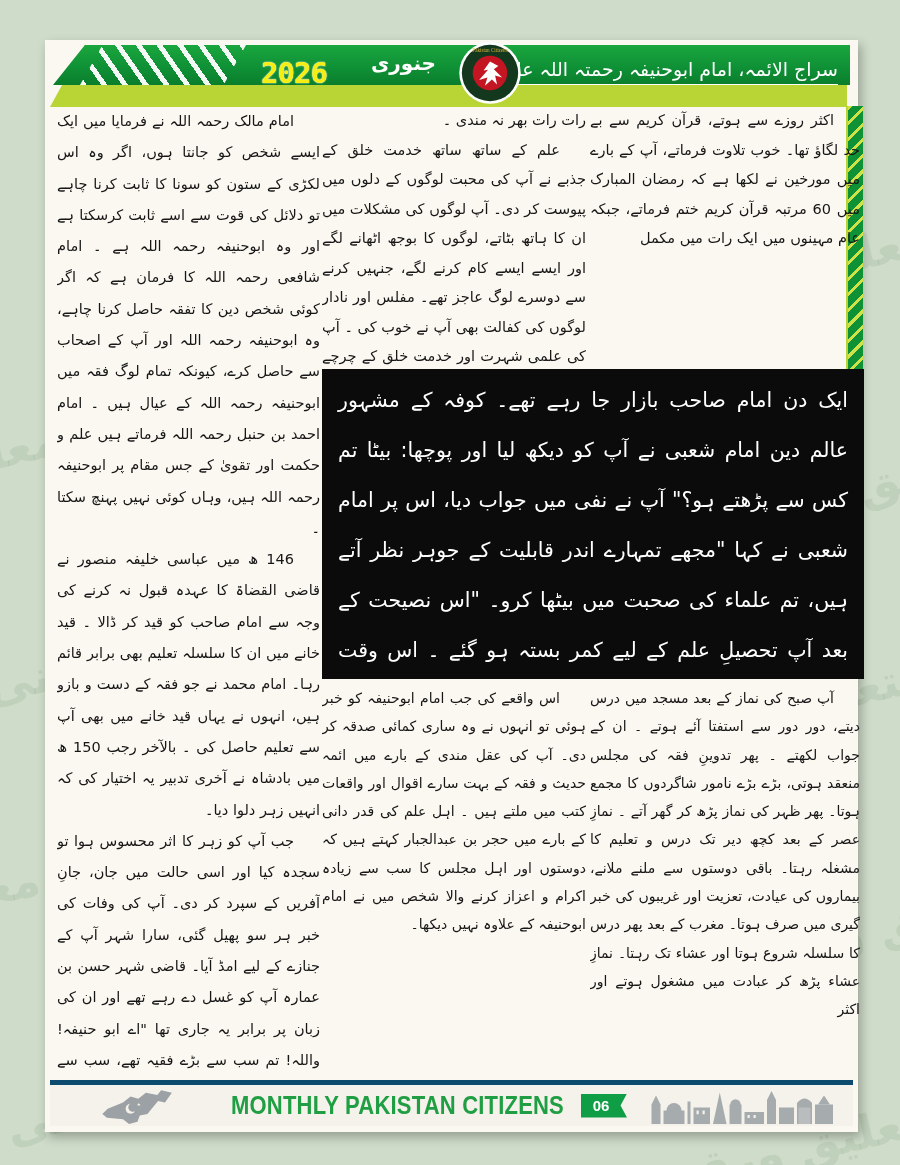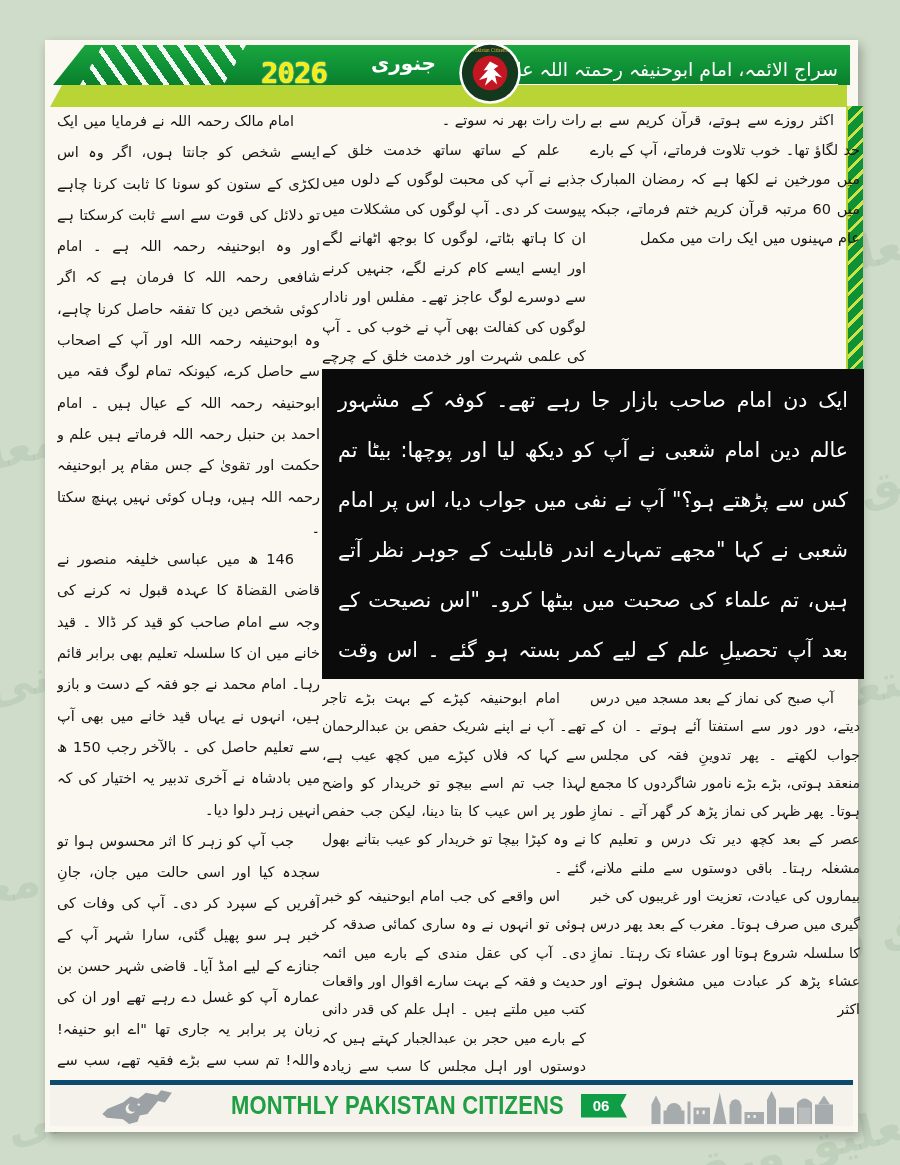--- a/index.html
+++ b/index.html
@@ -103,39 +103,38 @@
       </div>
     </div>
 
     <div class="edge-ribbon"></div>
 
     <div class="col col-right-top">
       <p class="indent">اکثر روزے سے ہوتے، قرآن کریم سے بے حد لگاؤ تھا۔ خوب تلاوت فرماتے، آپ کے بارے میں مورخین نے لکھا ہے کہ رمضان المبارک میں 60 مرتبہ قرآن کریم ختم فرماتے، جبکہ عام مہینوں میں ایک رات میں مکمل</p>
     </div>
 
     <div class="col col-mid-top">
-      <p>رات رات بھر نہ سوتے ۔</p>
+      <p>رات رات بھر نہ مندی ۔</p>
       <p class="indent">علم کے ساتھ ساتھ خدمت خلق کے جذبے نے آپ کی محبت لوگوں کے دلوں میں پیوست کر دی۔ آپ لوگوں کی مشکلات میں ان کا ہاتھ بٹاتے، لوگوں کا بوجھ اٹھانے لگے اور ایسے ایسے کام کرنے لگے، جنہیں کرنے سے دوسرے لوگ عاجز تھے۔ مفلس اور نادار لوگوں کی کفالت بھی آپ نے خوب کی ۔ آپ کی علمی شہرت اور خدمت خلق کے چرچے دنیا بھر میں عام ہونے لگے ۔</p>
     </div>
 
     <div class="col col-left">
       <p class="indent">امام مالک رحمہ اللہ نے فرمایا میں ایک ایسے شخص کو جانتا ہوں، اگر وہ اس لکڑی کے ستون کو سونا کا ثابت کرنا چاہے تو دلائل کی قوت سے اسے ثابت کرسکتا ہے اور وہ ابوحنیفہ رحمہ اللہ ہے ۔ امام شافعی رحمہ اللہ کا فرمان ہے کہ اگر کوئی شخص دین کا تفقہ حاصل کرنا چاہے، وہ ابوحنیفہ رحمہ اللہ اور آپ کے اصحاب سے حاصل کرے، کیونکہ تمام لوگ فقہ میں ابوحنیفہ رحمہ اللہ کے عیال ہیں ۔ امام احمد بن حنبل رحمہ اللہ فرماتے ہیں علم و حکمت اور تقویٰ کے جس مقام پر ابوحنیفہ رحمہ اللہ ہیں، وہاں کوئی نہیں پہنچ سکتا ۔</p>
       <p class="indent">146 ھ میں عباسی خلیفہ منصور نے قاضی القضاۃ کا عہدہ قبول نہ کرنے کی وجہ سے امام صاحب کو قید کر ڈالا ۔ قید خانے میں ان کا سلسلہ تعلیم بھی برابر قائم رہا۔ امام محمد نے جو فقہ کے دست و بازو ہیں، انہوں نے یہاں قید خانے میں بھی آپ سے تعلیم حاصل کی ۔ بالآخر رجب 150 ھ میں بادشاہ نے آخری تدبیر یہ اختیار کی کہ انہیں زہر دلوا دیا۔</p>
       <p class="indent">جب آپ کو زہر کا اثر محسوس ہوا تو سجدہ کیا اور اسی حالت میں جان، جانِ آفریں کے سپرد کر دی۔ آپ کی وفات کی خبر ہر سو پھیل گئی، سارا شہر آپ کے جنازے کے لیے امڈ آیا۔ قاضی شہر حسن بن عمارہ آپ کو غسل دے رہے تھے اور ان کی زبان پر برابر یہ جاری تھا "اے ابو حنیفہ! واللہ! تم سب سے بڑے فقیہ تھے، سب سے بڑے عبادت گزار تھے، سب سے بڑے زہد و تقویٰ کے مالک تھے، تم میں تمام خوبیاں پائی جاتی تھیں ۔‘‘</p>
 
     </div>
 
     <div class="highlight-box">ایک دن امام صاحب بازار جا رہے تھے۔ کوفہ کے مشہور عالم دین امام شعبی نے آپ کو دیکھ لیا اور پوچھا: بیٹا تم کس سے پڑھتے ہو؟" آپ نے نفی میں جواب دیا، اس پر امام شعبی نے کہا "مجھے تمہارے اندر قابلیت کے جوہر نظر آتے ہیں، تم علماء کی صحبت میں بیٹھا کرو۔ "اس نصیحت کے بعد آپ تحصیلِ علم کے لیے کمر بستہ ہو گئے ۔ اس وقت علم کلام کو حاصل کرنے لیے صرف قدرتی ذہانت اور مذہبی معلومات درکار تھیں ۔ قدرت نے امام ابوحنیفہ میں یہ تمام باتیں جمع کر دی تھیں</div>
 
     <div class="col col-right-bot">
       <p class="indent">آپ صبح کی نماز کے بعد مسجد میں درس دیتے، دور دور سے استفتا آئے ہوتے ۔ ان کے جواب لکھتے ۔ پھر تدوینِ فقہ کی مجلس منعقد ہوتی، بڑے بڑے نامور شاگردوں کا مجمع ہوتا۔ پھر ظہر کی نماز پڑھ کر گھر آتے ۔ نمازِ عصر کے بعد کچھ دیر تک درس و تعلیم کا مشغلہ رہتا۔ باقی دوستوں سے ملنے ملانے، بیماروں کی عیادت، تعزیت اور غریبوں کی خبر گیری میں صرف ہوتا۔ مغرب کے بعد پھر درس کا سلسلہ شروع ہوتا اور عشاء تک رہتا۔ نمازِ عشاء پڑھ کر عبادت میں مشغول ہوتے اور اکثر</p>
     </div>
 
     <div class="col col-mid-bot">
-      <p class="indent">امام ابوحنیفہ کپڑے کے بہت بڑے تاجر تھے۔ آپ نے اپنے شریک حفص بن عبدالرحمان سے کہا کہ فلاں کپڑے میں کچھ عیب ہے، لہذا جب تم اسے بیچو تو خریدار کو واضح طور پر اس عیب کا بتا دینا، لیکن جب حفص نے وہ کپڑا بیچا تو خریدار کو عیب بتانے بھول گئے ۔</p>
       <p class="indent">اس واقعے کی جب امام ابوحنیفہ کو خبر ہوئی تو انہوں نے وہ ساری کمائی صدقہ کر دی۔ آپ کی عقل مندی کے بارے میں ائمہ حدیث و فقہ کے بہت سارے اقوال اور واقعات کتب میں ملتے ہیں ۔ اہل علم کی قدر دانی کے بارے میں حجر بن عبدالجبار کہتے ہیں کہ دوستوں اور اہل مجلس کا سب سے زیادہ اکرام و اعزاز کرنے والا شخص میں نے امام ابوحنیفہ کے علاوہ نہیں دیکھا۔</p>
     </div>
 
     <div class="footer">
       <span>
         <svg viewBox="0 0 200 110" width="150" height="42">
           <path fill="#9ba1a4" d="M18,62 L4,76 L16,86 L58,90 L74,102 L96,96 L102,80 L122,76 L150,42 L168,46 L186,20 L158,14 L148,26 L118,20 L98,36 L78,30 L58,46 Z"></path>
           <circle cx="78" cy="62" r="13" fill="#f4f2ea"></circle>
           <circle cx="84" cy="58" r="12" fill="#9ba1a4"></circle>
           <text x="94" y="56" font-size="12" fill="#f4f2ea">★</text>

